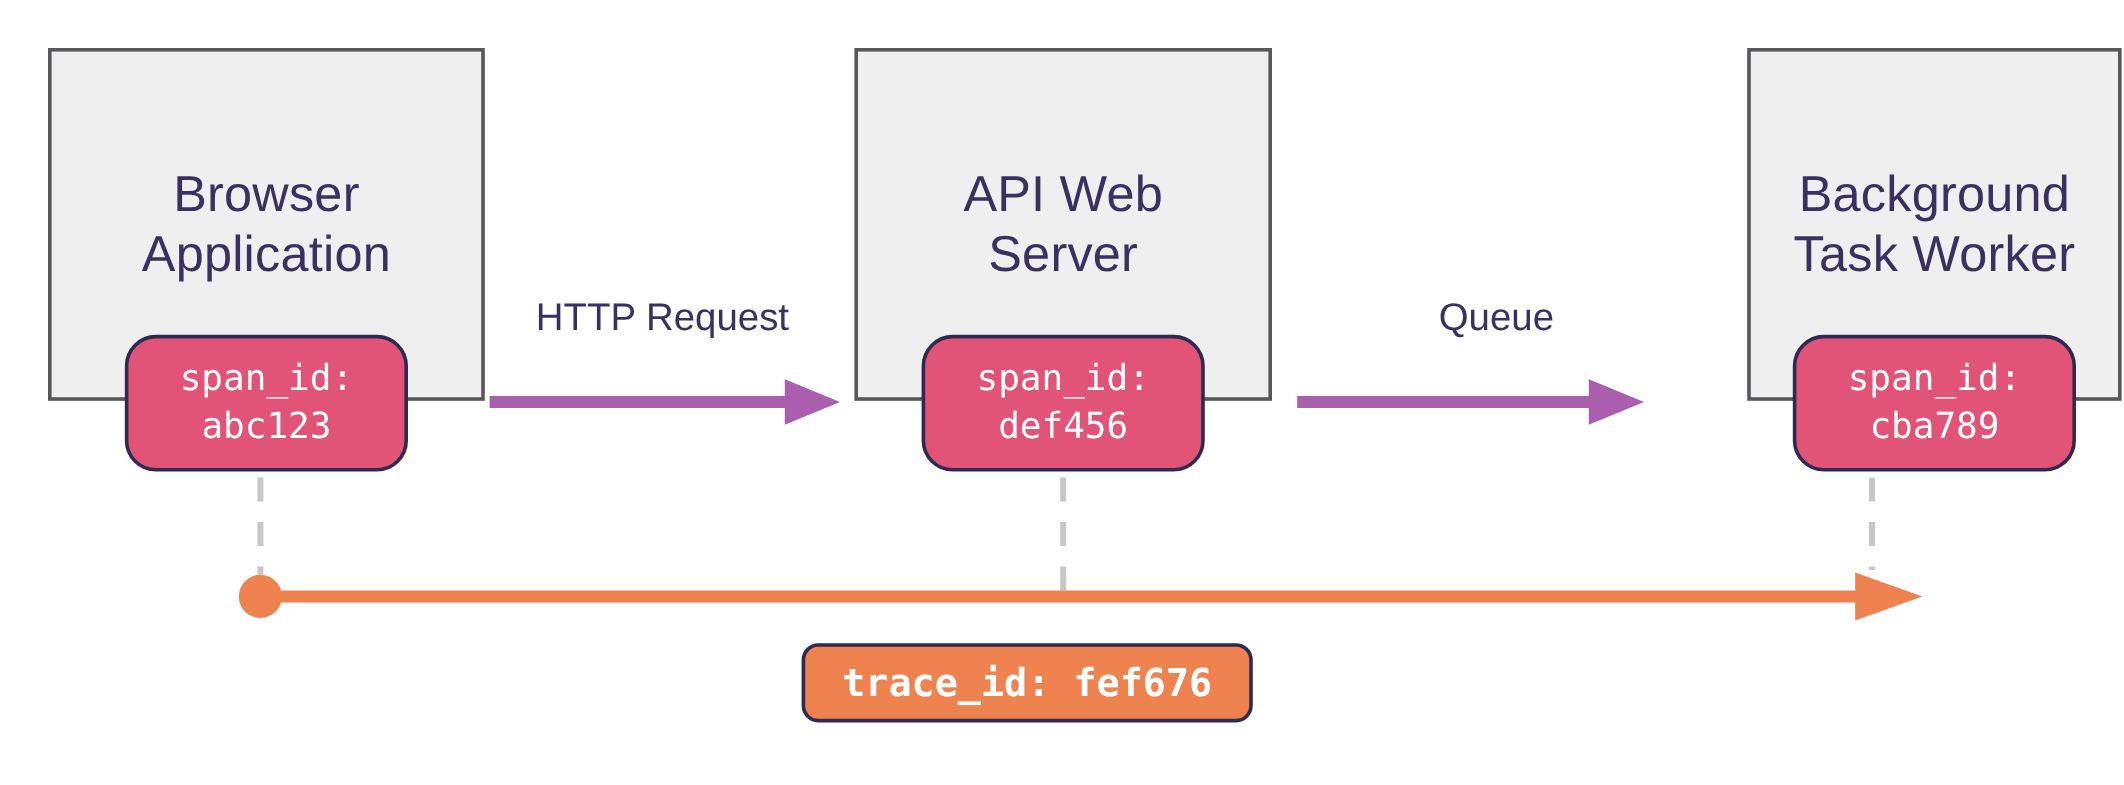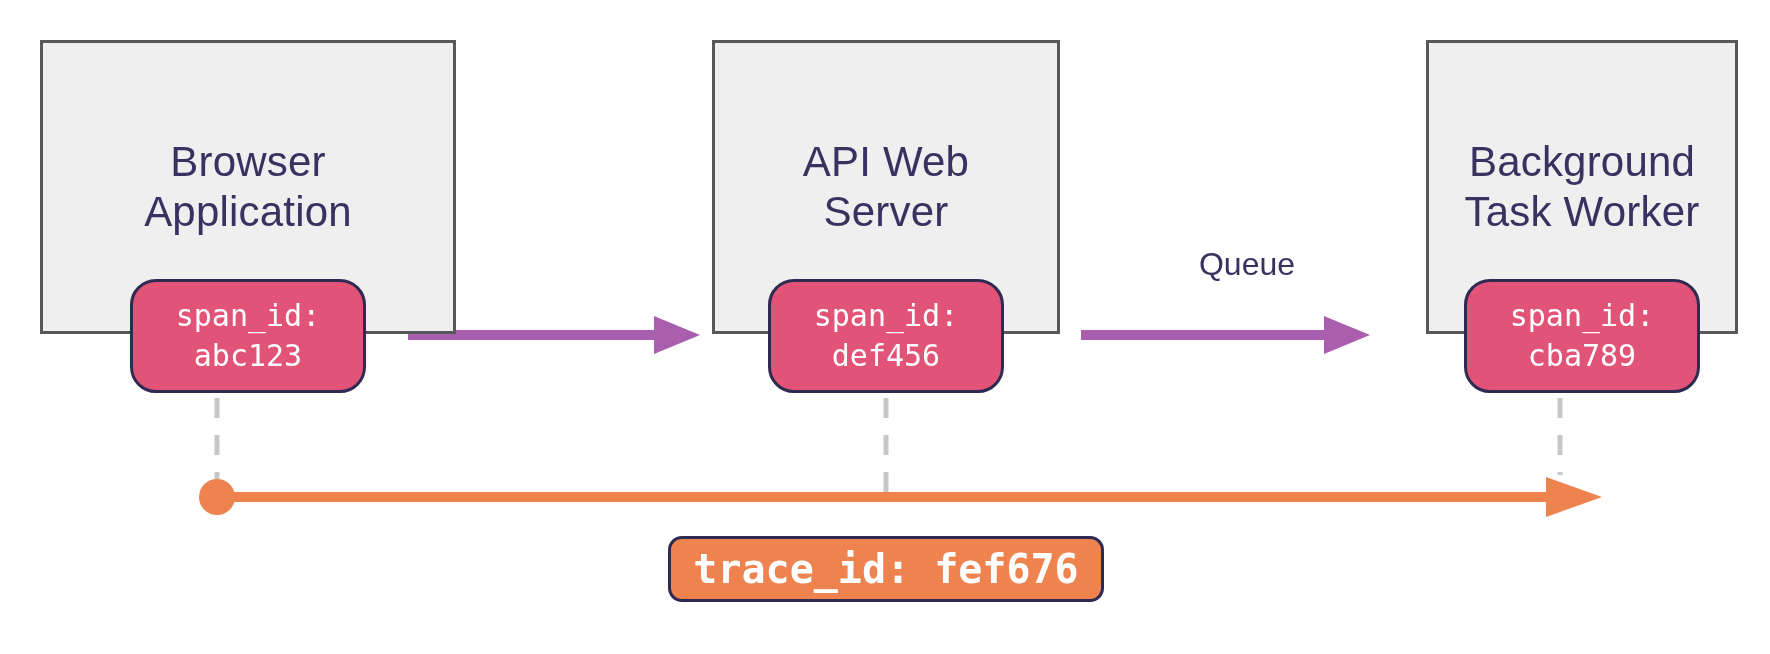--- a/index.html
+++ b/index.html
@@ -25,23 +25,23 @@
   .dash{stroke:var(--dash-gray);stroke-width:5;stroke-dasharray:20 17;fill:none;}
   .purple-shaft{stroke:var(--arrow-purple);stroke-width:10;fill:none;}
   .purple-head{fill:var(--arrow-purple);}
   .orange-shaft{stroke:var(--trace-orange);stroke-width:10;fill:none;}
   .orange-fill{fill:var(--trace-orange);}
 
   .node{
     position:absolute;top:40px;height:294px;
     background:var(--node-fill);border:3px solid var(--node-border);
   }
-  .node-1{left:40px;width:416px;}
+  .node-1{left:40px;width:364px;}
   .node-2{left:712px;width:348px;padding-left:11px;}
-  .node-3{left:1426px;width:312px;padding-left:20px;}
+  .node-3{left:1456px;width:312px;padding-left:20px;}
   .node-title{
     position:absolute;inset:0;display:flex;align-items:center;justify-content:center;
     text-align:center;color:var(--text-navy);
     font-size:42px;line-height:50px;font-weight:500;letter-spacing:.2px;
   }
   .node-title span{display:block;max-width:262px;}
 
   .span-badge{
     position:absolute;left:50%;top:236px;transform:translateX(-50%);
     width:236px;height:114px;border-radius:26px;
@@ -53,27 +53,27 @@
   }
 
   .edge-label{
     position:absolute;top:246px;transform:translateX(-50%);
     color:var(--text-navy);font-size:32px;font-weight:500;white-space:nowrap;
   }
   .edge-label-1{left:552px;}
   .edge-label-2{left:1225px;margin-left:22px;}
 
   .trace-badge{
-    position:absolute;left:668px;top:536px;width:436px;height:66px;
+    position:absolute;left:668px;top:536px;width:376px;height:66px;
     border-radius:14px;background:var(--trace-orange);
     border:3.5px solid var(--badge-border-navy);
     display:flex;align-items:center;justify-content:center;
     color:var(--text-white);
     font-family:"DejaVu Sans Mono","Liberation Mono",monospace;
-    font-size:40px;font-weight:700;white-space:nowrap;
+    font-size:32px;font-weight:700;white-space:nowrap;
   }
 </style>
 </head>
 <body>
 
 <div class="canvas">
 
   <svg class="connector-layer" viewBox="0 0 1770 654" aria-hidden="true">
 
     <line class="dash" x1="217" y1="398" x2="217" y2="479"></line>
@@ -119,19 +119,20 @@
   <div class="node node-3">
     <div class="node-title">
       <span>Background Task Worker</span>
     </div>
     <div class="span-badge">
       <div>span_id:</div>
       <div>cba789</div>
     </div>
   </div>
 
+  <div class="edge-label edge-label-1">HTTP Request</div>
   <div class="edge-label edge-label-2">Queue</div>
 
   <div class="trace-badge">
     <span>trace_id: fef676</span>
   </div>
 
 </div>
 
 </body></html>

